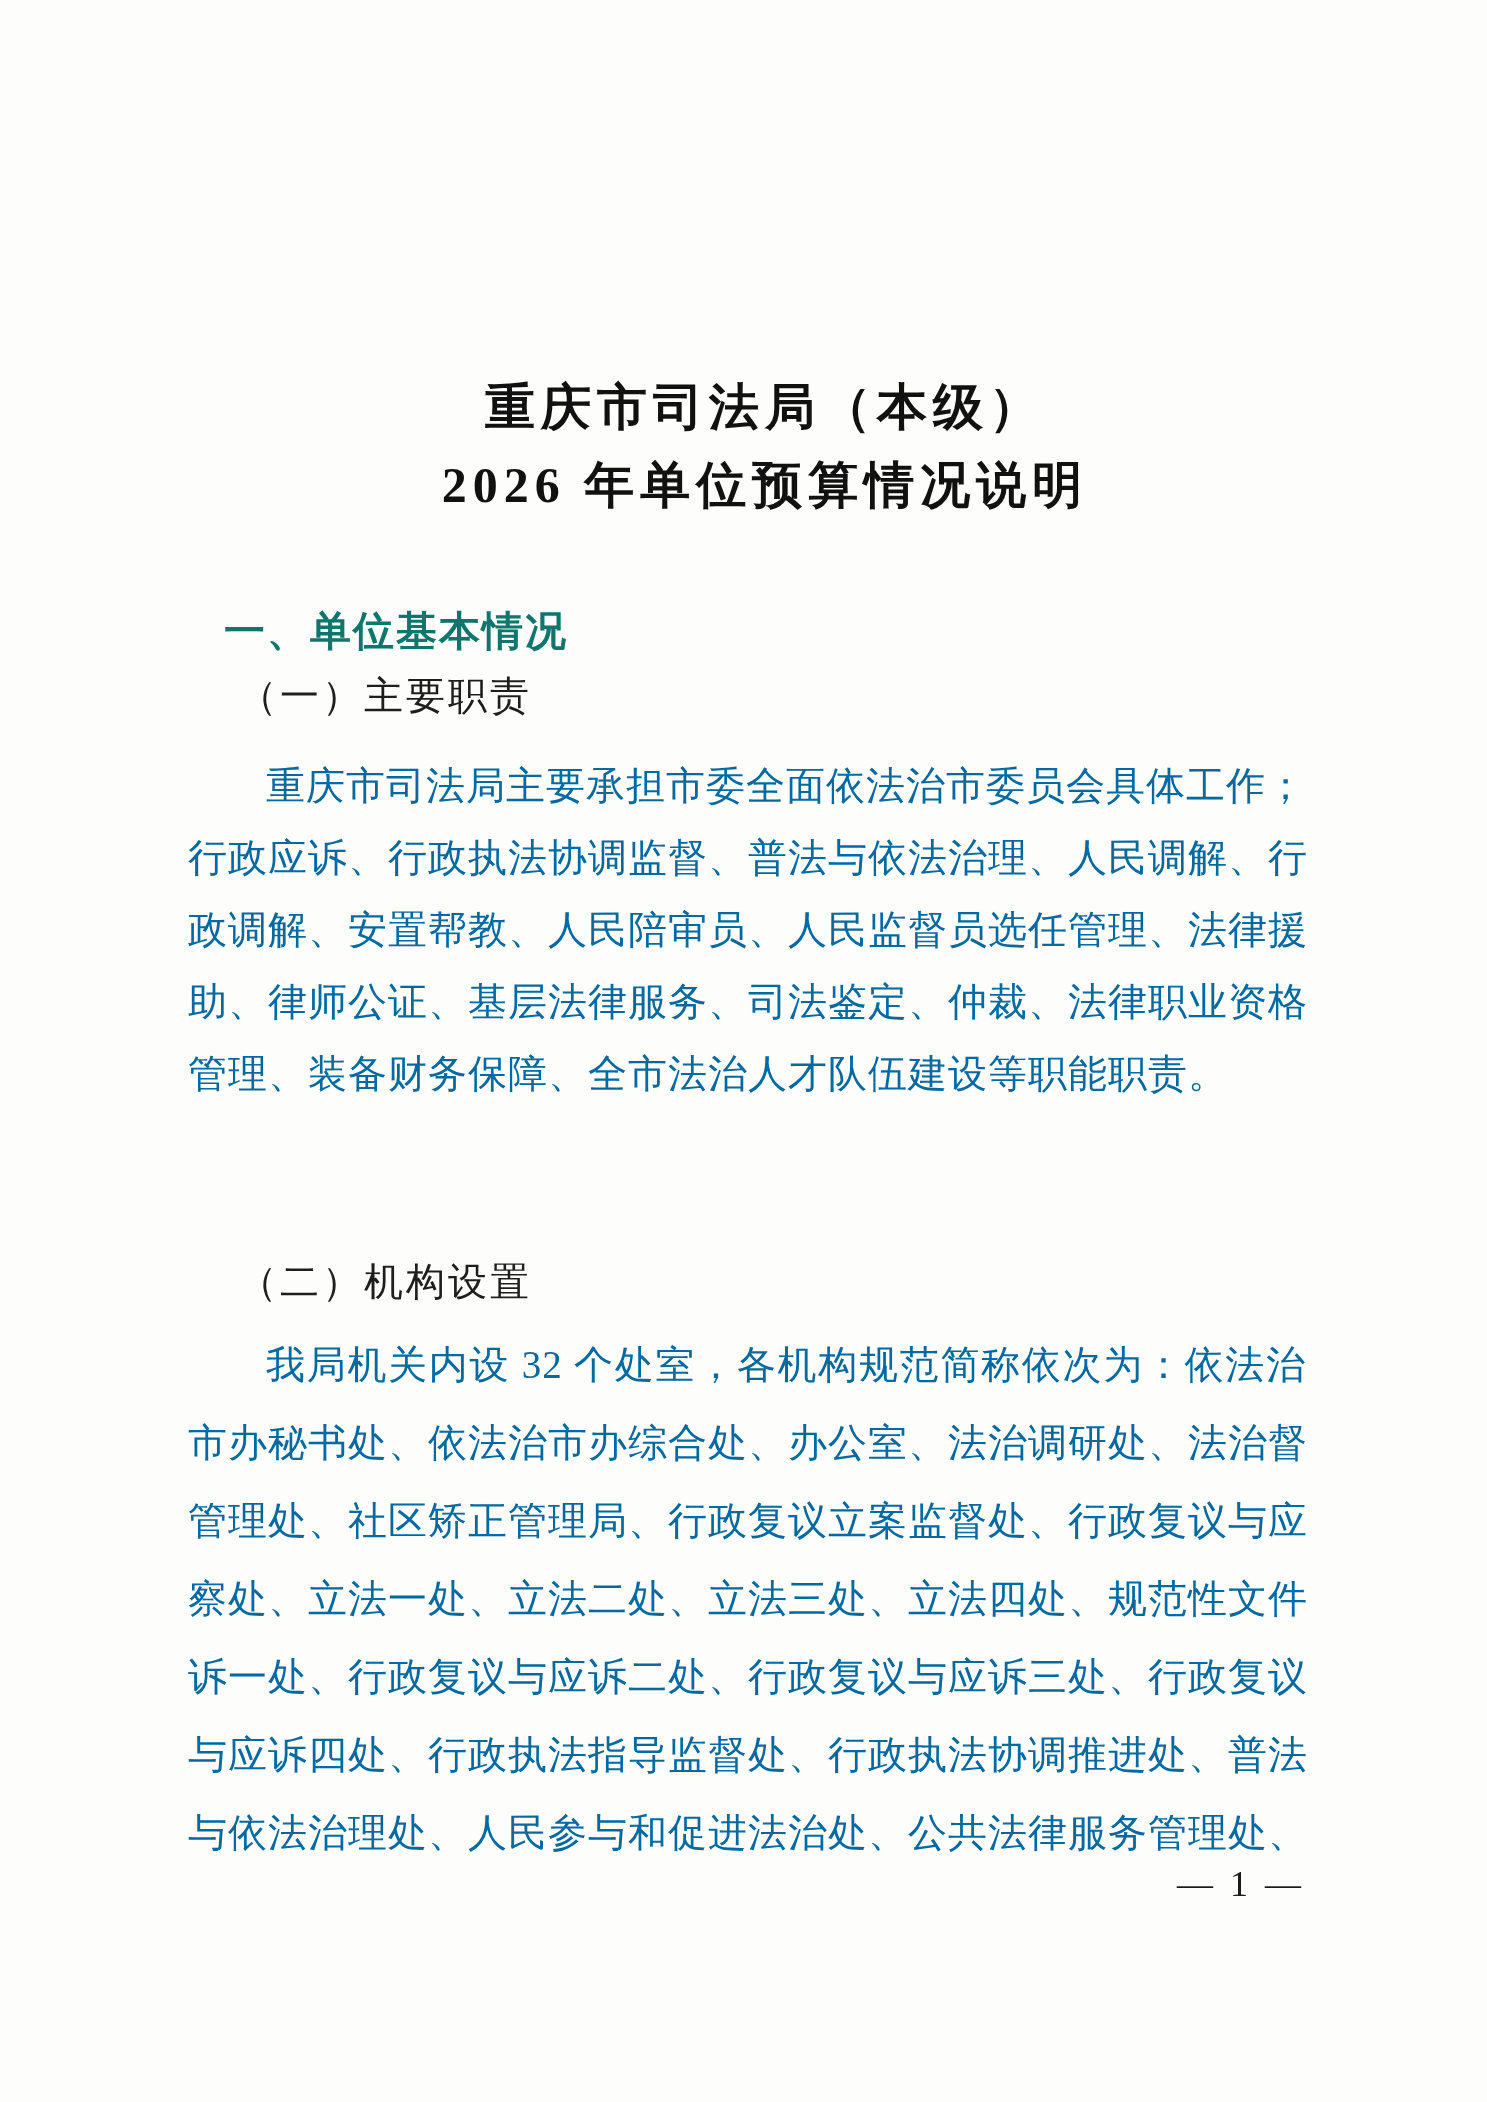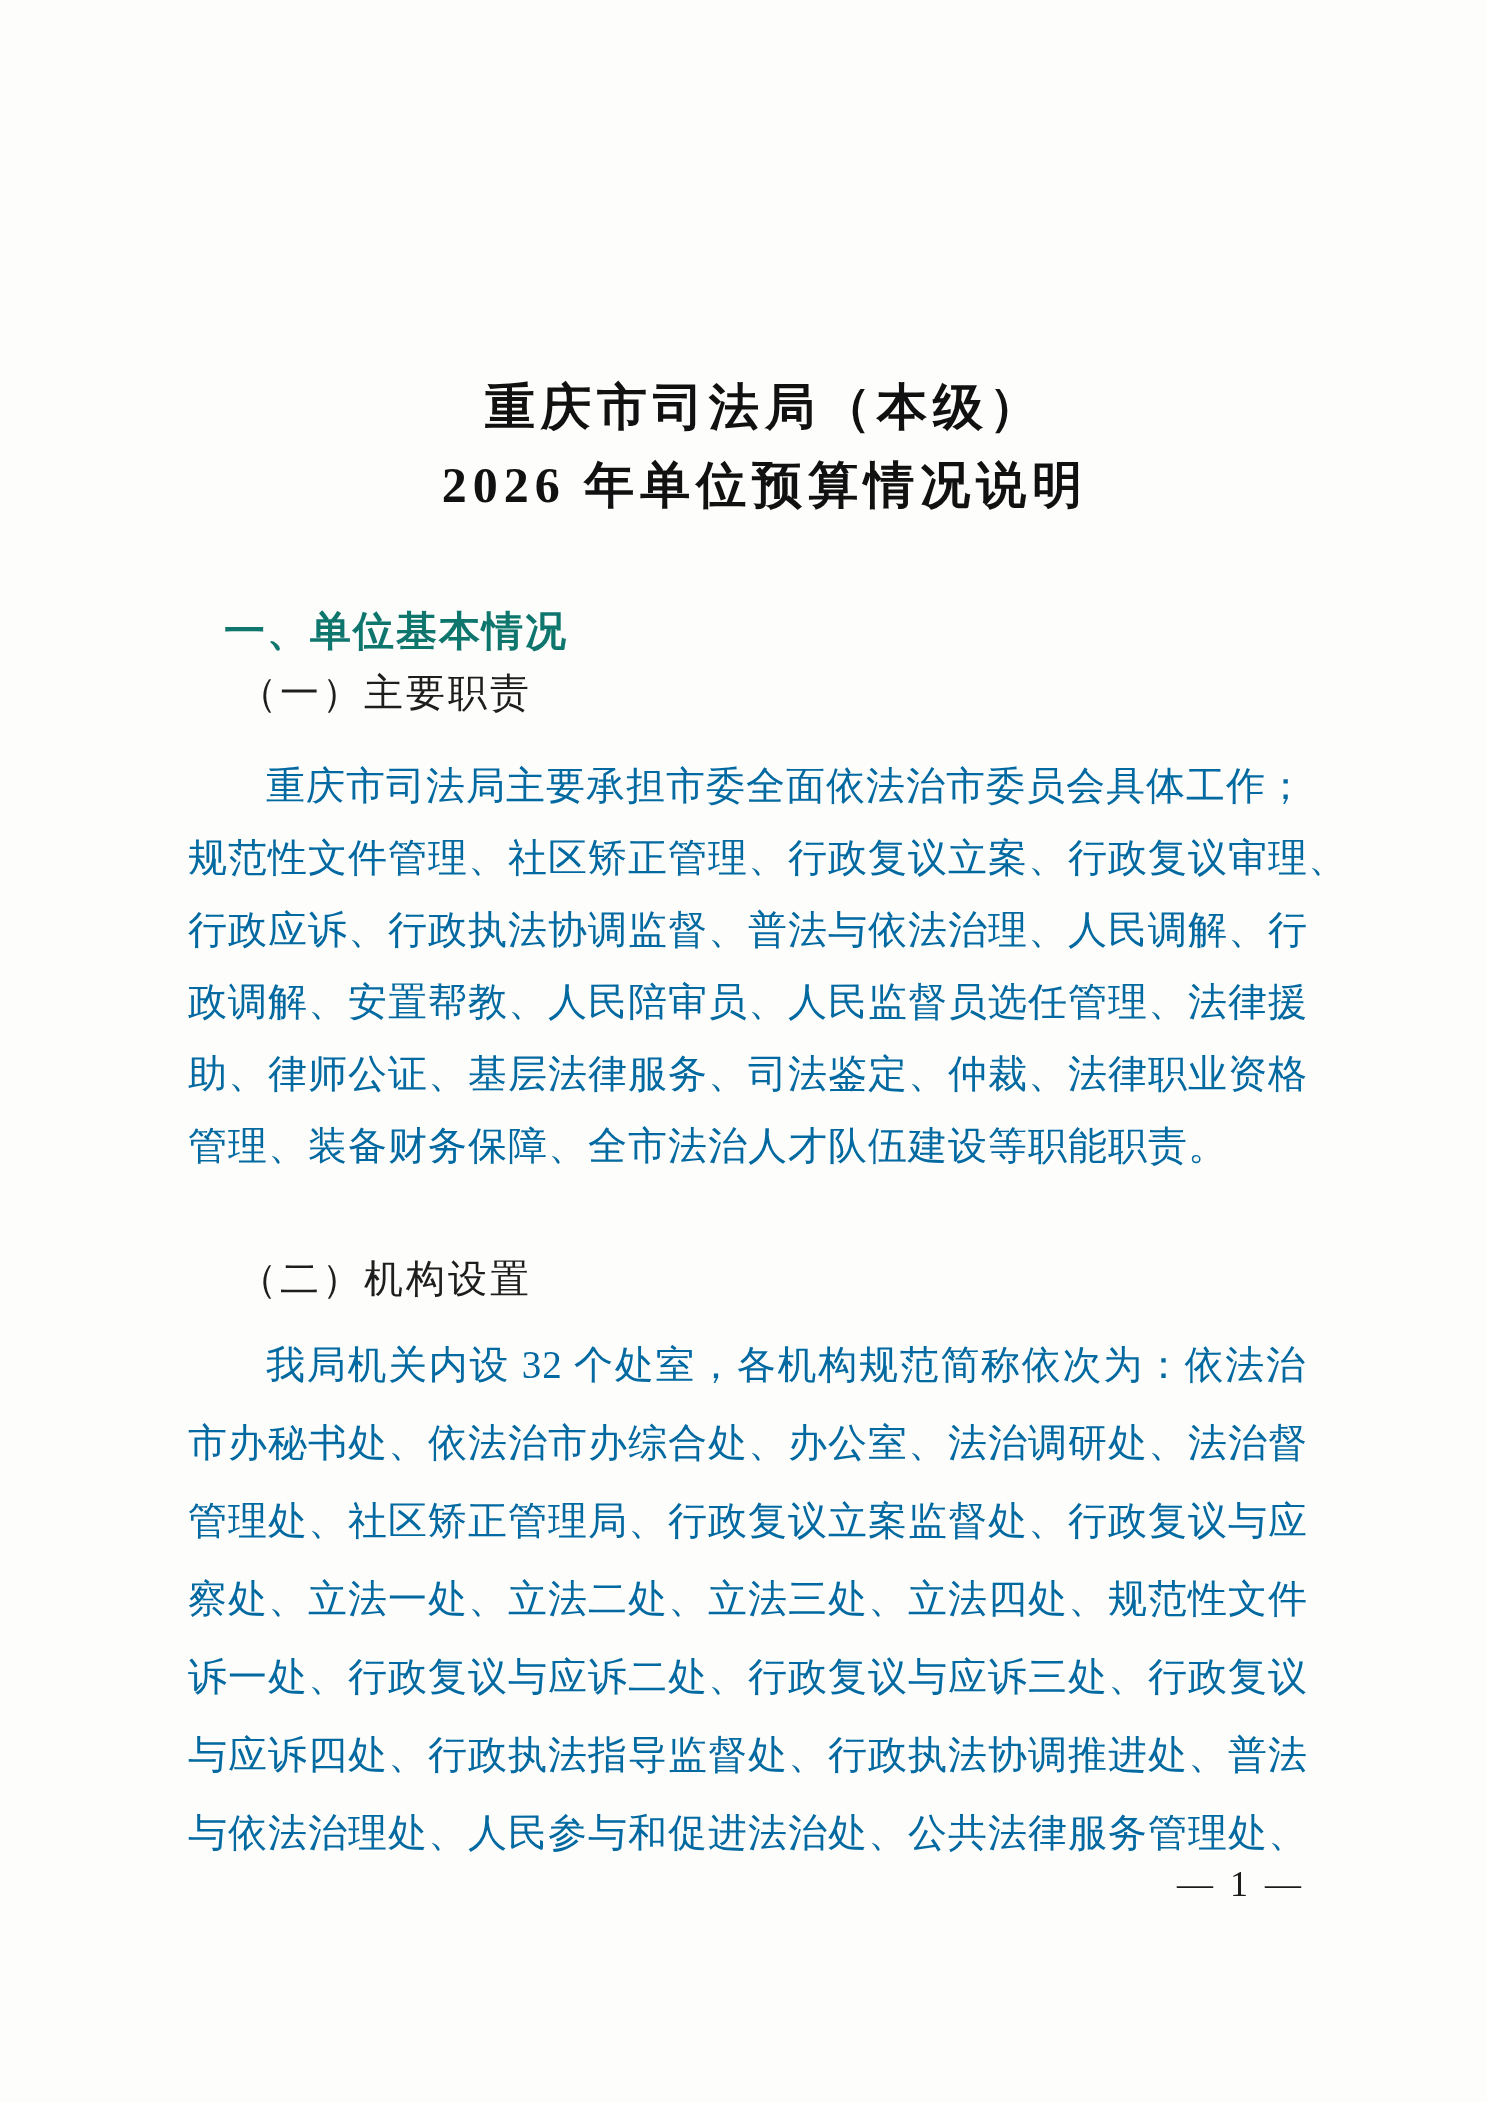--- a/index.html
+++ b/index.html
@@ -31,21 +31,21 @@
     font-size:41px;line-height:50px;
     font-weight:bold;color:#0f766e;
     letter-spacing:2px;
     font-family:"Liberation Sans","DejaVu Sans",sans-serif;
   }
   
   .h-sub{
     font-size:39px;line-height:48px;
     color:#1e1e1e;
     letter-spacing:3px;
-    font-family:Liberation Mono, monospace;
+    font-family:Liberation Sans, sans-serif;
   }
   .h-sub.sub1{position:absolute;top:672px;left:238px;}
   .h-sub.sub2{position:absolute;top:1258px;left:238px;}
   
   .para{
     position:absolute;left:188px;width:1118px;
     color:#262626;
   }
   .para.p1{top:750px;}
   .para.p2{top:1326px;}
@@ -79,21 +79,20 @@
     <div class="t-line">重庆市司法局（本级）</div>
     <div class="t-line">2026 年单位预算情况说明</div>
   </div>
 
   <div class="h-section">一、单位基本情况</div>
 
   <div class="h-sub sub1">（一）主要职责</div>
 
   <div class="para p1">
     <div class="b-line first">重庆市司法局主要承担市委全面依法治市委员会具体工作；</div>
-    <div class="b-line">规范性文件管理、社区矫正管理、行政复议立案、行政复议审理、</div>
     <div class="b-line">行政应诉、行政执法协调监督、普法与依法治理、人民调解、行</div>
     <div class="b-line">政调解、安置帮教、人民陪审员、人民监督员选任管理、法律援</div>
     <div class="b-line">助、律师公证、基层法律服务、司法鉴定、仲裁、法律职业资格</div>
     <div class="b-line no-justify-last">管理、装备财务保障、全市法治人才队伍建设等职能职责。</div>
   </div>
 
   <div class="h-sub sub2">（二）机构设置</div>
 
   <div class="para p2">
     <div class="b-line first">我局机关内设 32 个处室，各机构规范简称依次为：依法治</div>

